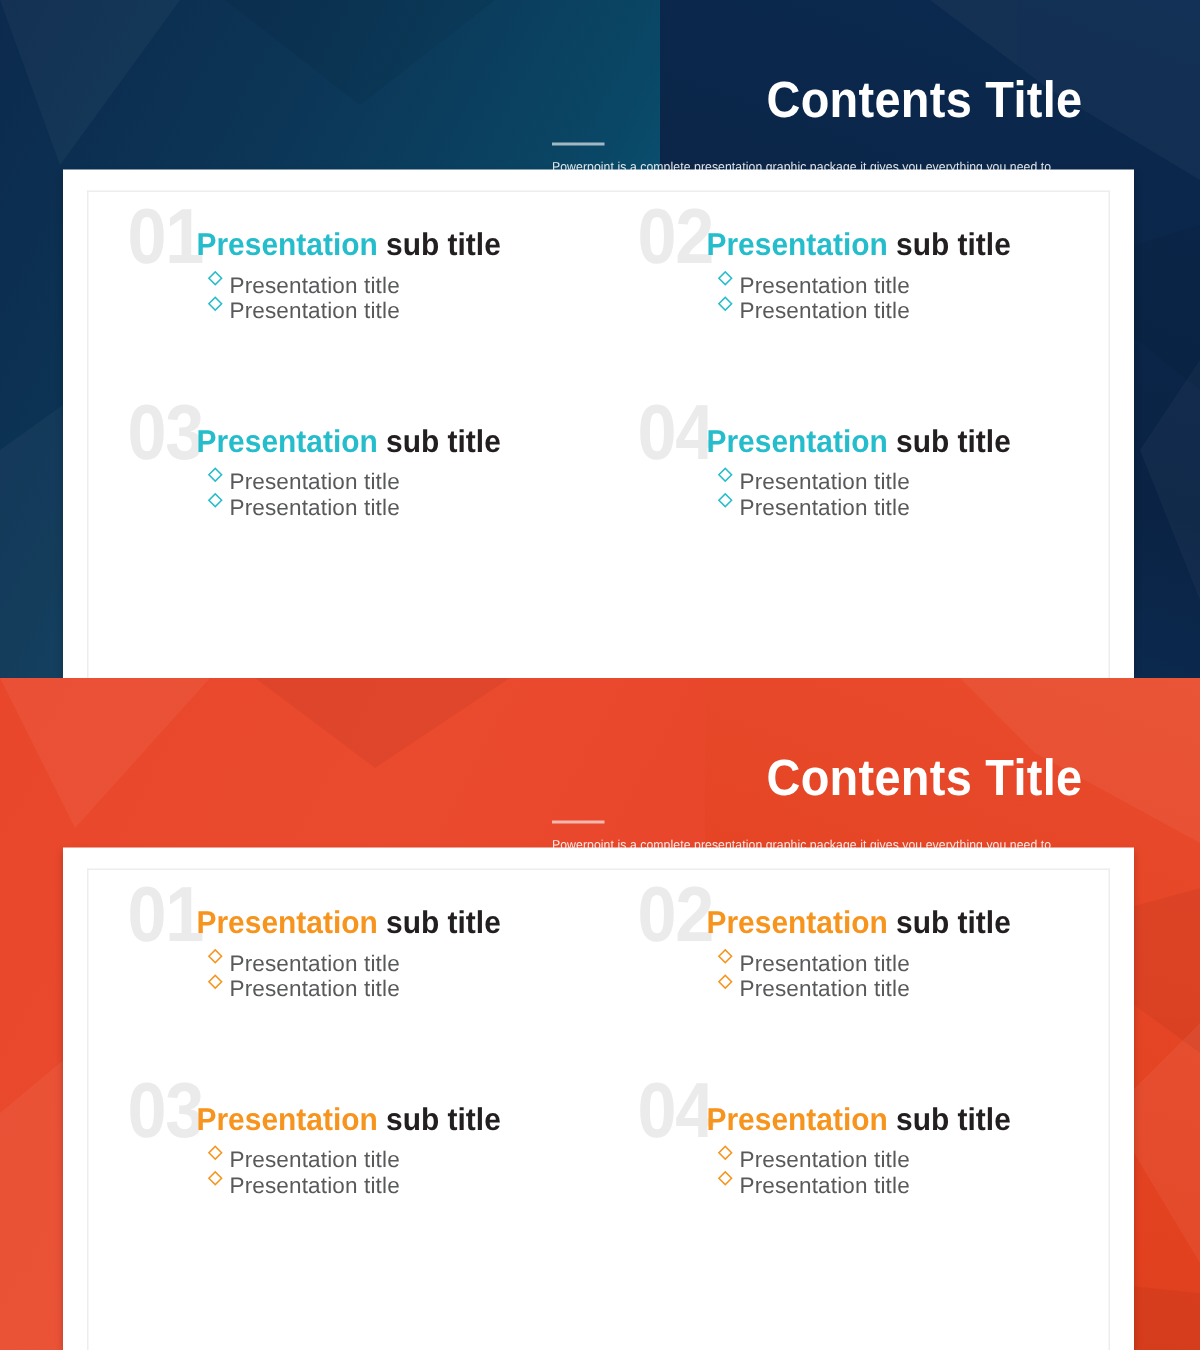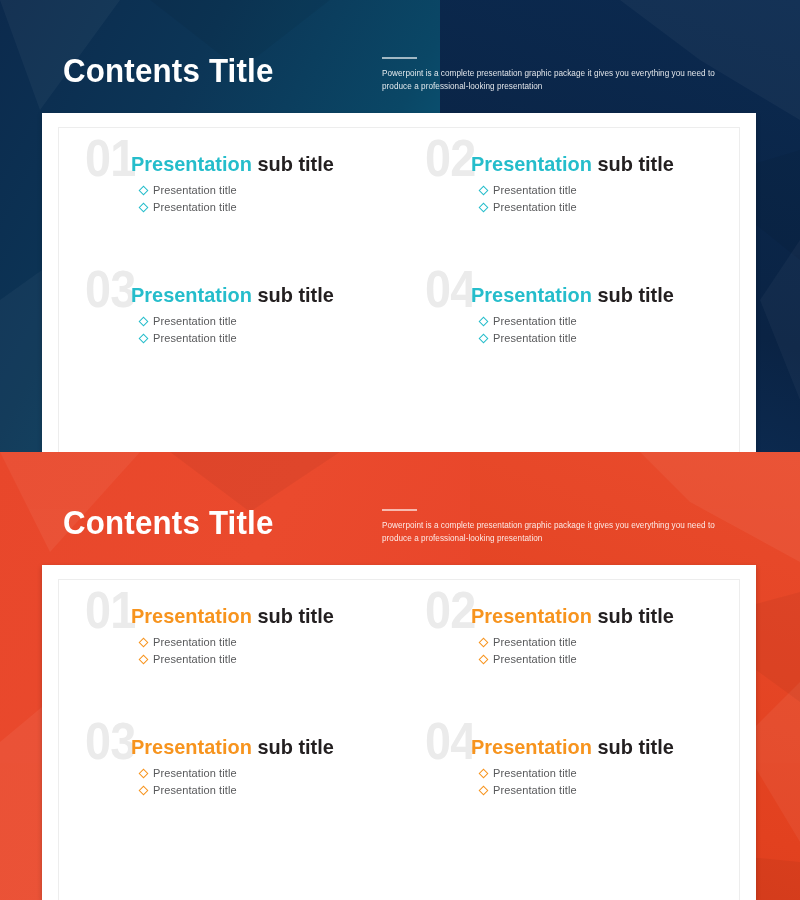--- a/index.html
+++ b/index.html
@@ -75,21 +75,22 @@
   }
   .poly svg { display: block; }
 
   
   .slide-header {
     position: absolute;
     left: 63px;
     top: 48px;
     right: 60px;
     display: flex;
-    align-items: center;
+    align-items: flex-end;
+    flex-direction: column;
   }
   .slide-title {
     font-family: "Liberation Sans Narrow", "Liberation Sans", sans-serif;
     font-weight: bold;
     font-size: 34px;
     line-height: 38px;
     letter-spacing: 0.2px;
     color: #ffffff;
     white-space: nowrap;
     transform: scaleX(0.92);
@@ -188,23 +189,23 @@
   .slide-red .item-title .accent { color: #f7941e; }
   .item-title .plain { color: #231f20; }
 
   .bullets {
     list-style: none;
     margin: 0;
     padding: 0 0 0 9px;
   }
   .bullet {
     display: flex;
-    align-items: center;
+    align-items: flex-start;
     font-family: "Liberation Sans Narrow", "Liberation Sans", sans-serif;
-    font-size: 11px;
+    font-size: 15px;
     line-height: 17px;
     color: #58595b;
     letter-spacing: 0.1px;
   }
   .bullet-mark {
     display: inline-block;
     width: 5px;
     height: 5px;
     margin-right: 6px;
     border: 1.2px solid #25bdcb;

